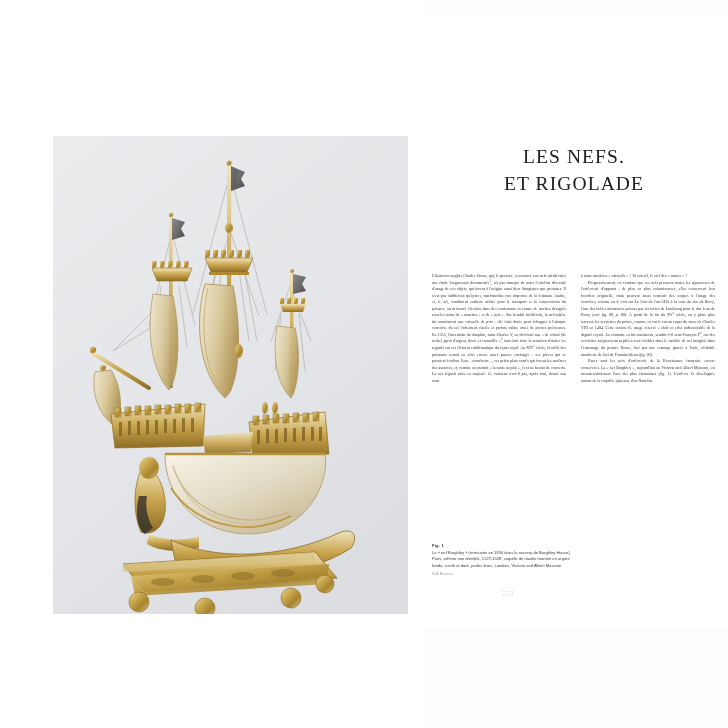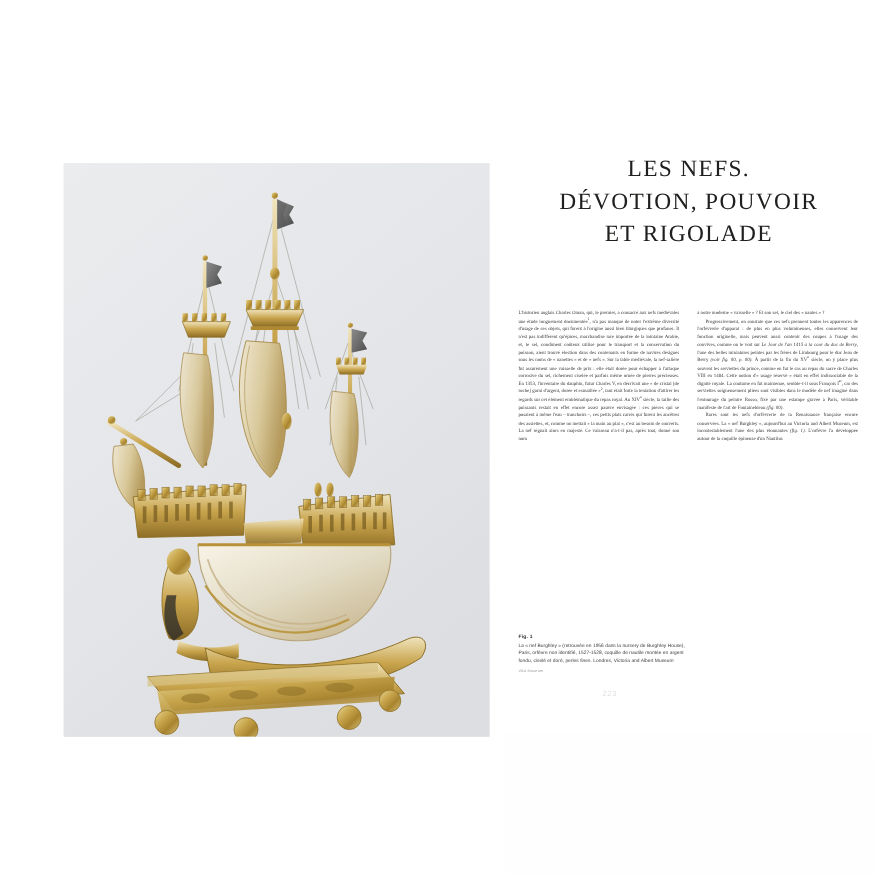--- a/index.html
+++ b/index.html
@@ -27,21 +27,21 @@
     position:absolute;left:394px;top:572px;
     font-size:7px;letter-spacing:.4px;color:#dcdcdc;
     font-family:"Liberation Sans", sans-serif;
   }
 
   
   .ship-svg{position:absolute;left:0;top:0;width:100%;height:100%;display:block;}
 
   
   .text-page{
-    position:absolute;left:420px;top:0;width:308px;height:612px;background:#ffffff;
+    position:absolute;left:420px;top:15px;width:308px;height:612px;background:#ffffff;
   }
   .title-block{
     position:absolute;left:6px;top:128px;width:296px;text-align:center;
   }
   .title-line{
     font-family:"Liberation Serif", serif;
     font-size:19.5px;letter-spacing:1.1px;color:#20201f;line-height:27px;
     font-weight:400;
   }
   .byline{
@@ -312,21 +312,20 @@
       </svg>
     </figure>
 
     <div class="photo-caption-num">222</div>
   </section>
 
   <section class="text-page">
 
     <header class="title-block">
       <div class="title-line">LES NEFS.</div>
-      <div class="title-line">DÉVOTION, POUVOIR</div>
       <div class="title-line">ET RIGOLADE</div>
     </header>
 
     <div class="columns">
       <div class="col">
         <p>L'historien anglais Charles Oman, qui, le premier, a consacré aux nefs médiévales une étude longuement documentée<sup>1</sup>, n'a pas manqué de noter l'extrême diversité d'usage de ces objets, qui furent à l'origine aussi bien liturgiques que profanes. Il n'est pas indifférent qu'épices, marchandise rare importée de la lointaine Arabie, et, le sel, condiment coûteux utilisé pour le transport et la conservation du poisson, aient trouvé élection dans des contenants en forme de navires désignés sous les noms de « nanettes » et de « nefs ». Sur la table médiévale, la nef-salière fut assurément une vaisselle de prix : elle était dorée pour échapper à l'attaque corrosive du sel, richement ciselée et parfois même ornée de pierres précieuses. En 1353, l'inventaire du dauphin, futur Charles V, en décrivait une « de cristal [de roche] garni d'argent, dorée et esmaillée »<sup>2</sup>, tant était forte la tentation d'attirer les regards sur cet élément emblématique du repas royal. Au XIV<sup>e</sup> siècle, la taille des puissants restait en effet encore assez pauvre envisagée : ces pièces qui se posaient à même l'eau – tranchoirs –, ces petits plats carrés qui furent les ancêtres des assiettes, et, comme on mettait « la main au plat », c'est au besoin de couverts. La nef régnait alors en majesté. Ce vaisseau n'a-t-il pas, après tout, donné son nom</p>
       </div>
       <div class="col">
         <p>à notre moderne « vaisselle » ? Et son sel, le ciel des « nautes » ?</p>
         <p>Progressivement, on constate que ces nefs prennent toutes les apparences de l'orfèvrerie d'apparat : de plus en plus volumineuses, elles conservent leur fonction originelle, mais peuvent aussi contenir des coupes à l'usage des convives, comme on le voit sur <i>Le Jour de l'an 1415 à la cour du duc de Berry</i>, l'une des belles miniatures peintes par les frères de Limbourg pour le duc Jean de Berry <i>(voir fig. 00, p. 00)</i>. À partir de la fin du XV<sup>e</sup> siècle, on y place plus souvent les serviettes du prince, comme en fut le cas au repas du sacre de Charles VIII en 1484. Cette notion d'« usage réservé » était en effet indissociable de la dignité royale. La coutume en fut maintenue, semble-t-il sous François I<sup>er</sup>, car des serviettes soigneusement pliées sont visibles dans le modèle de nef imaginé dans l'entourage du peintre Rosso, fixé par une estampe gravée à Paris, véritable manifeste de l'art de Fontainebleau <i>(fig. 00)</i>.</p>

